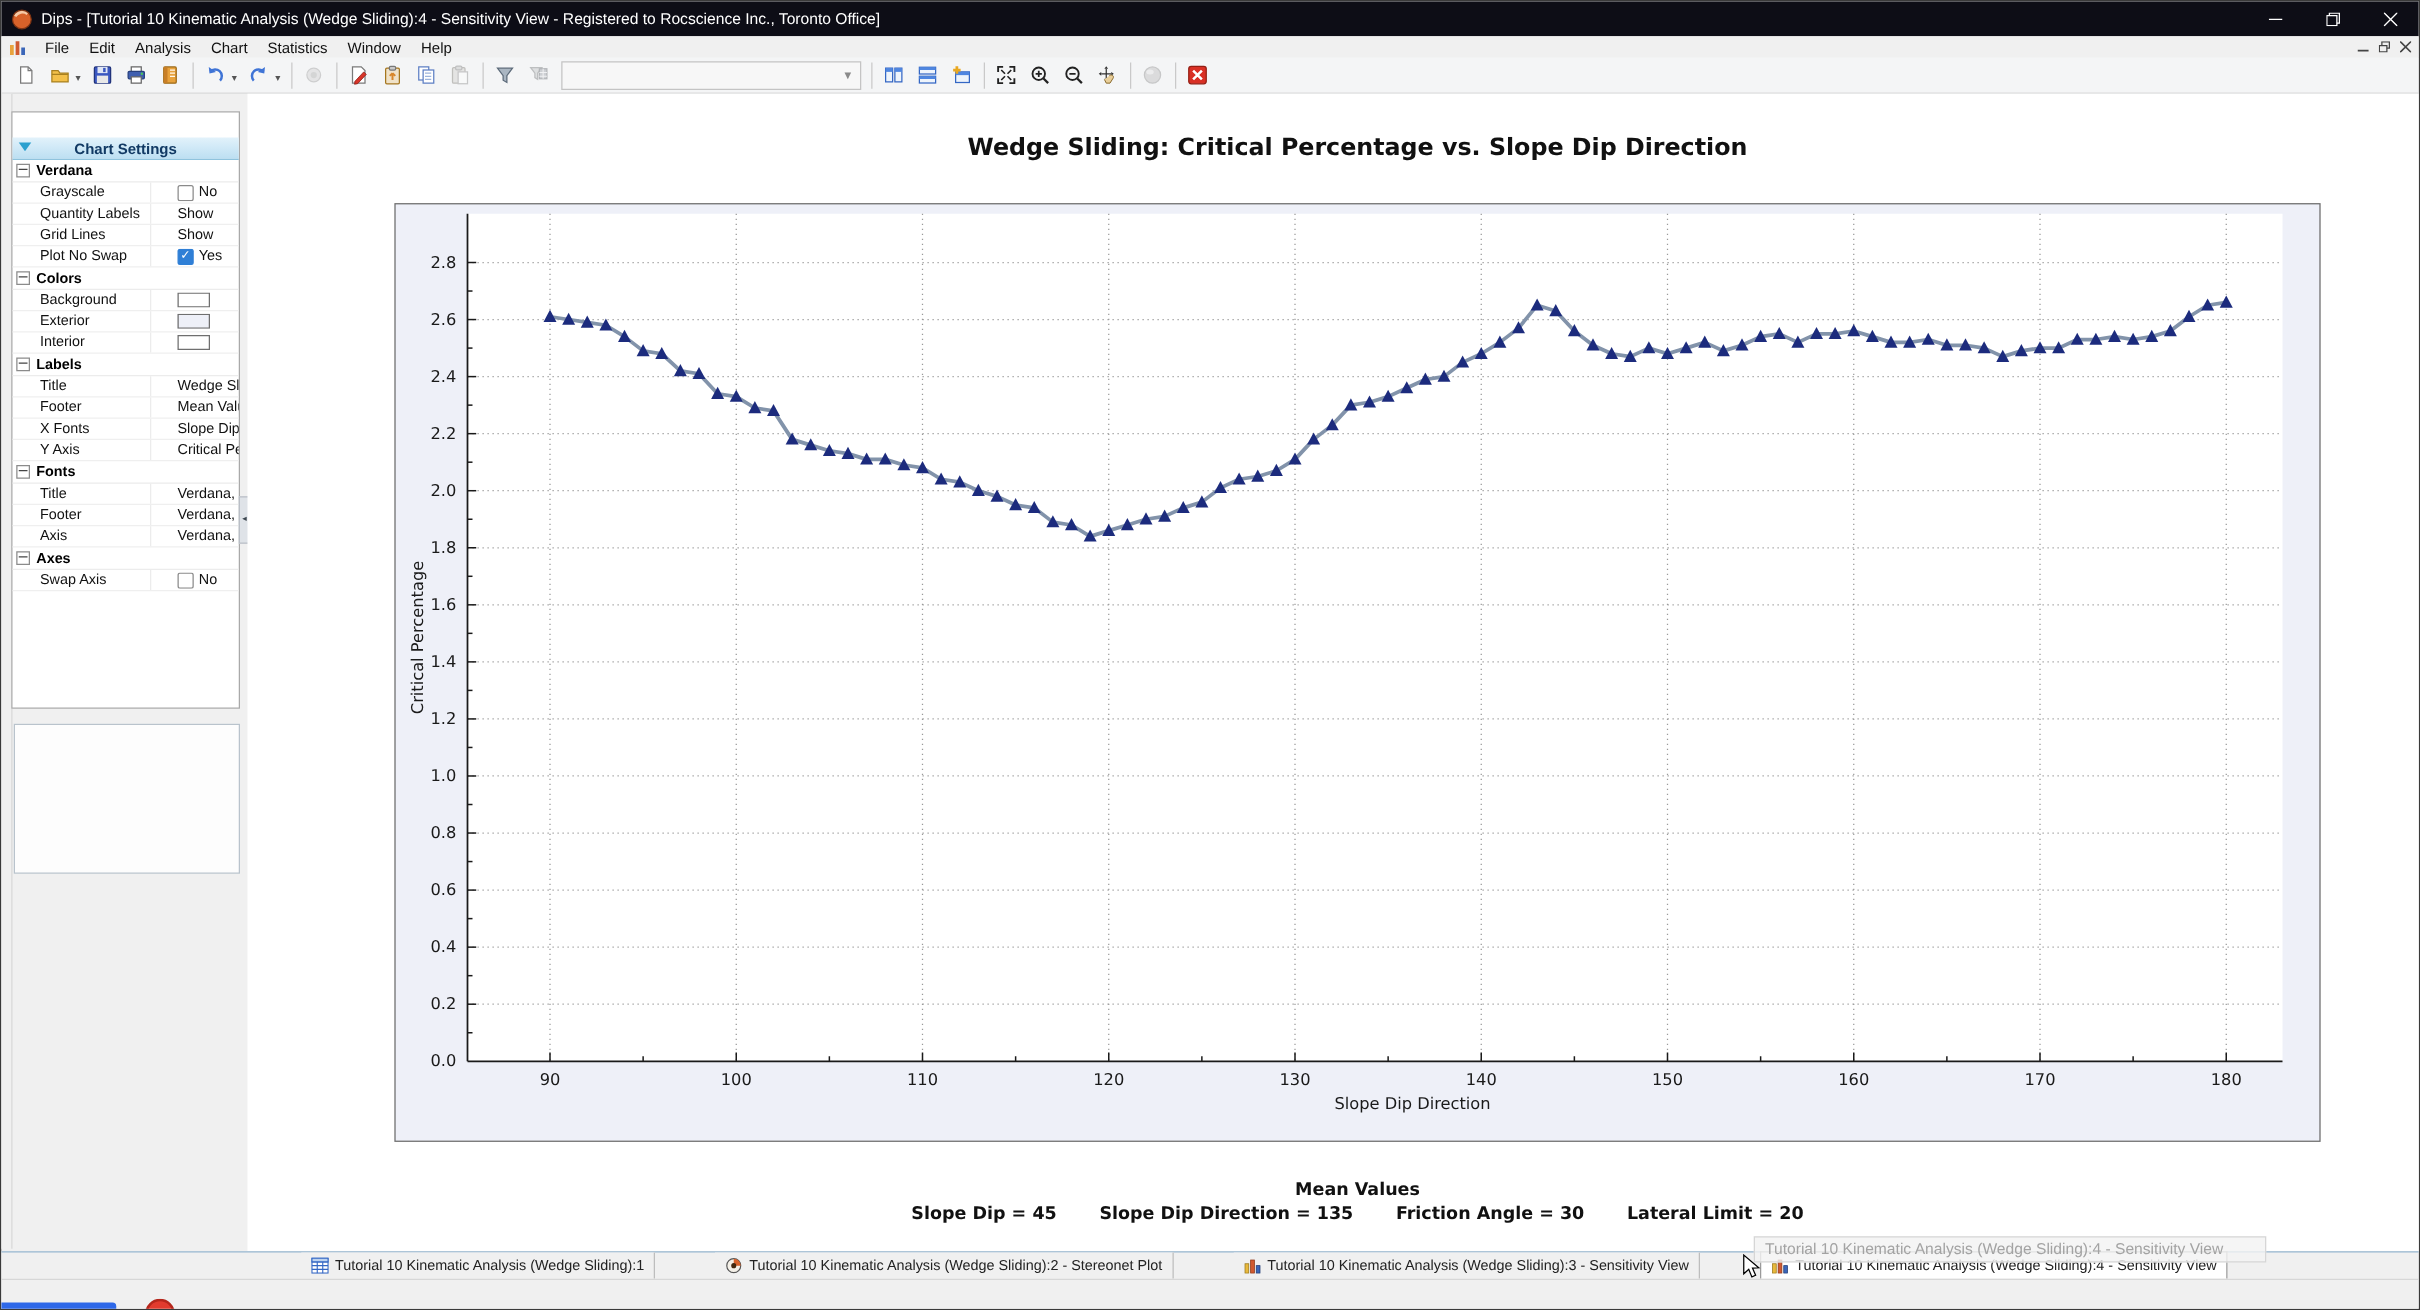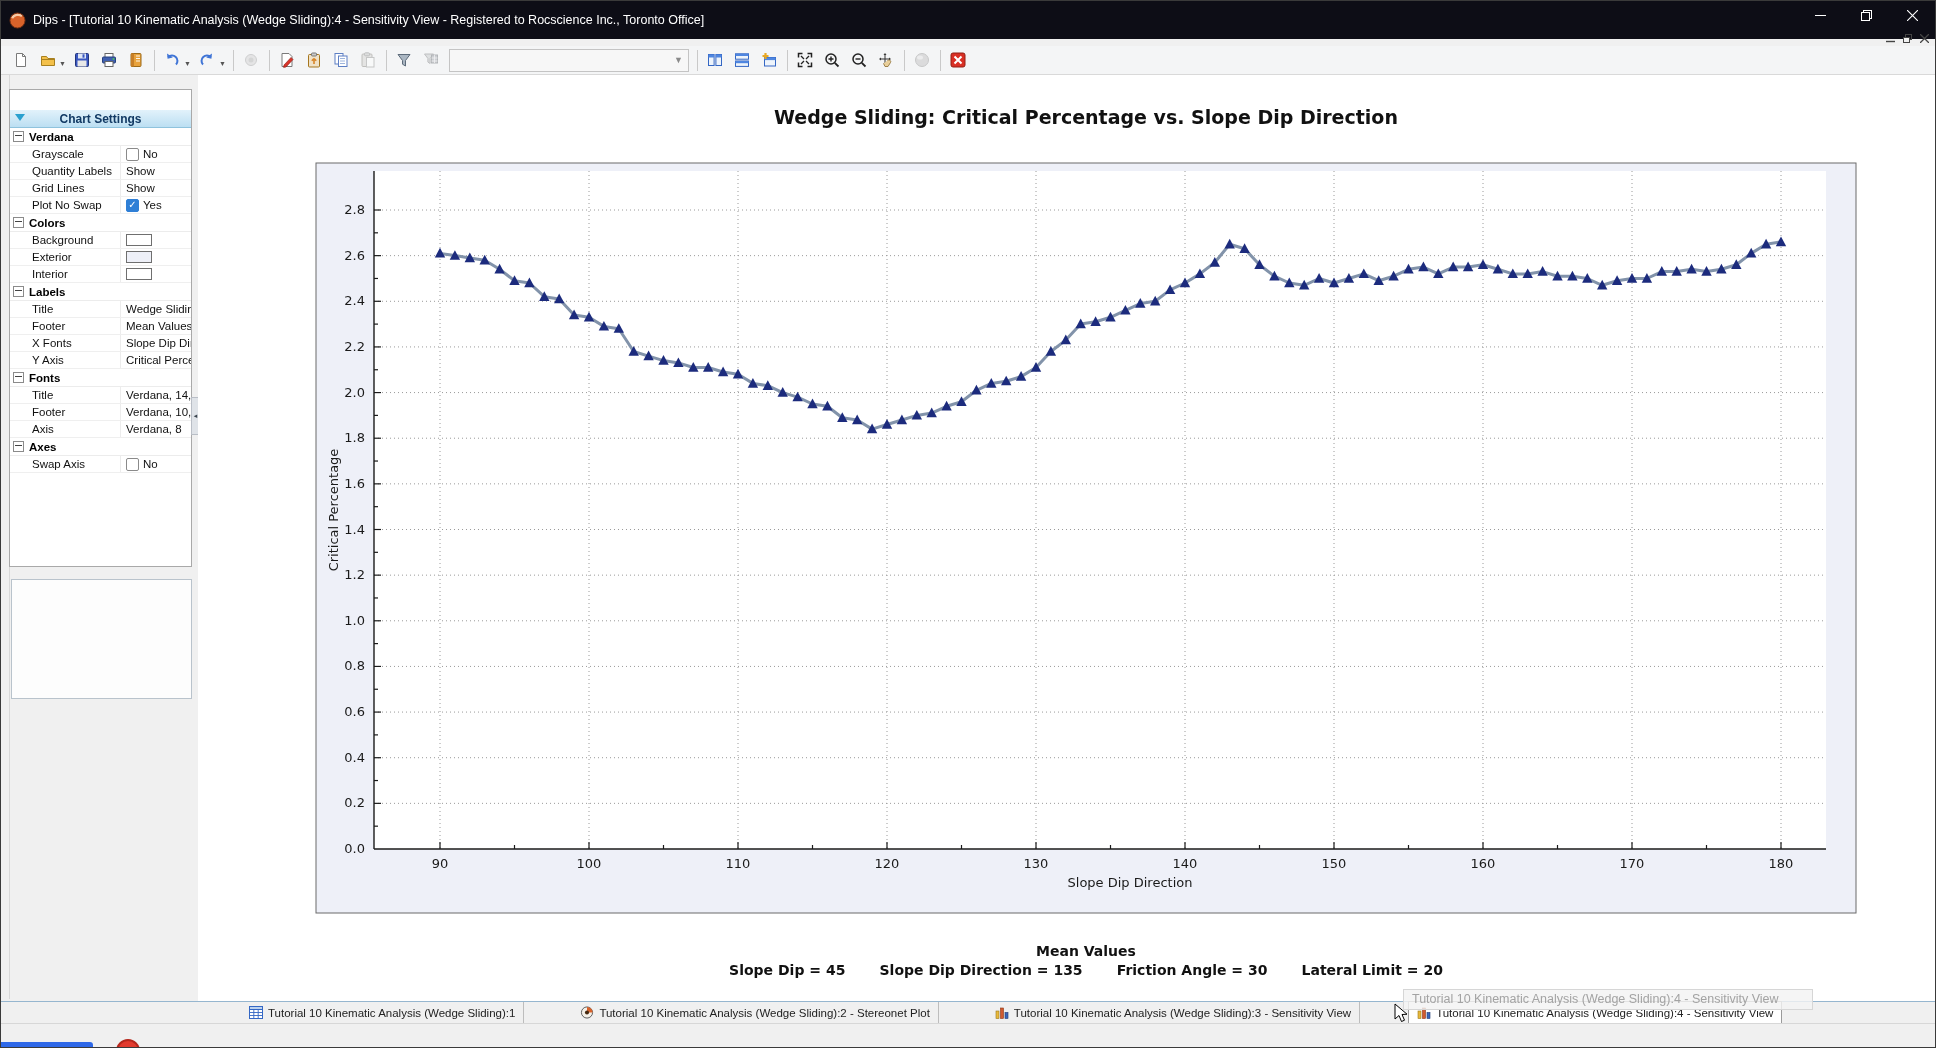--- a/index.html
+++ b/index.html
@@ -1,19 +1,19 @@
 <!DOCTYPE html>
 <html><head>
 <meta charset="utf-8">
 <style>
   html,body{margin:0;padding:0;background:#cfd4dc;font-family:"Liberation Sans",sans-serif;}
   #app{position:relative;width:1936px;height:1048px;background:#f0f0f0;overflow:hidden;
        border:1px solid #3a3a3a;box-sizing:border-box;}
   
-  #titlebar{position:absolute;left:0;top:0;width:100%;height:38px;background:#0d0d16;
+  #titlebar{position:absolute;left:0;top:0;width:100%;height:28px;background:#0d0d16;
             display:flex;align-items:center;color:#fff;font-size:12.5px;}
   #titlebar .app-icon{width:17px;height:17px;margin:0 7px 0 8px;flex:0 0 auto;}
   #win-controls{position:absolute;right:0;top:0;height:28px;display:flex;}
   .win-btn{width:46px;height:28px;display:flex;align-items:center;justify-content:center;}
   .win-btn svg{display:block}
   
   #menubar{position:absolute;left:0;top:28px;width:100%;height:17px;background:#f0f0f0;
            display:flex;align-items:center;font-size:12px;color:#111;}
   #menubar .menu-chart-icon{width:15px;height:13px;margin:0 6px 0 6px;}
   .menu-item{padding:1px 8px;cursor:default;}
@@ -33,21 +33,21 @@
   #panel{position:absolute;left:8px;top:88px;width:183px;height:478px;background:#fff;
          border:1px solid #a9a9a9;box-sizing:border-box;font-size:11.5px;}
   #panel-header{height:17px;background:linear-gradient(#e2f2fb,#bcdff2);border-bottom:1px solid #8fc3dd;
                 display:flex;align-items:center;justify-content:center;position:relative;
                 color:#123a64;font-weight:bold;font-size:12px;margin-top:20px;}
   #panel-header .collapse-arrow{position:absolute;left:5px;top:4px;width:0;height:0;
       border-left:5px solid transparent;border-right:5px solid transparent;border-top:7px solid #2aa0cf;}
   .pg-cat{display:flex;align-items:center;height:17px;border-bottom:1px solid #ececec;font-weight:bold;}
   .pg-cat .boxminus{width:9px;height:9px;border:1px solid #8b8b8b;margin:0 5px 0 3px;position:relative;background:#fff;flex:0 0 auto;}
   .pg-cat .boxminus::after{content:"";position:absolute;left:1px;right:1px;top:3px;height:1px;background:#444;}
-  .pg-row{display:flex;align-items:center;height:16px;border-bottom:1px solid #efefef;}
+  .pg-row{display:flex;align-items:center;height:16px;border-bottom:1px solid #efefef;gap:16px;}
   .pg-label{width:88px;padding-left:22px;color:#111;white-space:nowrap;overflow:hidden;flex:0 0 auto;
             border-right:1px solid #ececec;height:100%;display:flex;align-items:center;}
   .pg-value{padding-left:5px;display:flex;align-items:center;gap:4px;color:#111;white-space:nowrap;overflow:hidden;}
   .pg-check{width:13px;height:13px;border:1px solid #8a8a8a;background:#fff;border-radius:2px;
             display:flex;align-items:center;justify-content:center;box-sizing:border-box;}
   .pg-check.checked{background:#2f7fd6;border-color:#2f7fd6;color:#fff;font-size:10px;line-height:10px;}
   .pg-swatch{width:26px;height:12px;border:1px solid #6f6f6f;box-sizing:border-box;}
   #panel-subbox{position:absolute;left:10px;top:578px;width:179px;height:118px;background:#fdfdfd;border:1px solid #b9c3cc;}
   #splitter-btn{position:absolute;left:190px;top:396px;width:7px;height:36px;background:#dfe3e8;border:1px solid #b9bec6;
                 display:flex;align-items:center;justify-content:center;font-size:6px;color:#3c4650;}
@@ -101,20 +101,30 @@
           </svg>
         </div>
       <div class="win-btn">
           <svg width="11" height="11">
             <path d="M0 0 L11 11 M11 0 L0 11" stroke="#fff" stroke-width="1.1"></path>
           </svg>
         </div>
     </div>
   </div>
 
+  <div id="menubar">
+    <span class="menu-chart-icon">
+      <svg width="15" height="13">
+          <rect x="1" y="5" width="3" height="8" fill="#e8a33d"></rect>
+          <rect x="5.5" y="2" width="3" height="11" fill="#d05a30"></rect>
+          <rect x="10" y="7" width="3" height="6" fill="#3b66b8"></rect>
+        </svg>
+    </span>
+    <span id="menu-items"><span class="menu-item">File</span><span class="menu-item">Edit</span><span class="menu-item">Analysis</span><span class="menu-item">Chart</span><span class="menu-item">Statistics</span><span class="menu-item">Window</span><span class="menu-item">Help</span></span>
+  </div>
   <div id="mdi-controls">
     <span><svg width="9" height="9">
           <line x1="0" y1="7.5" x2="9" y2="7.5" stroke="#444" stroke-width="1.4"></line>
         </svg></span>
     <span><svg width="9" height="9">
           <rect x="2.5" y="0.5" width="6" height="5" fill="none" stroke="#444"></rect>
           <rect x="0.5" y="3.5" width="6" height="5" fill="#f0f0f0" stroke="#444"></rect>
         </svg></span>
     <span><svg width="9" height="9">
           <path d="M0 0 L9 9 M9 0 L0 9" stroke="#444" stroke-width="1.3"></path>

